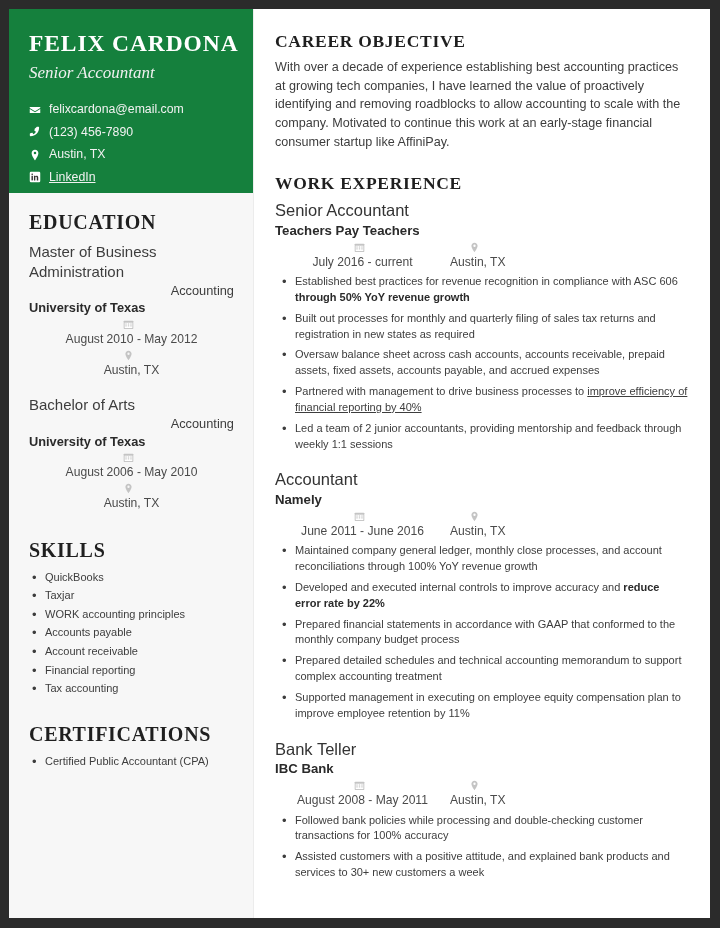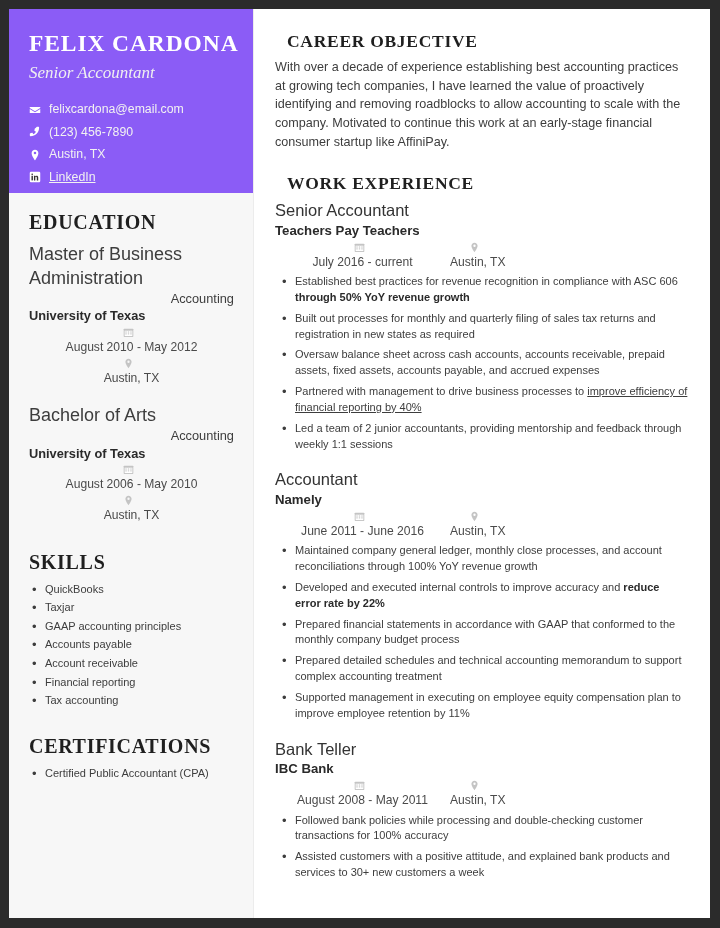--- a/index.html
+++ b/index.html
@@ -43,21 +43,21 @@
   }
   .sidebar::after {
     content: "";
     position: absolute;
     right: 0; top: 0;
     width: 1px; height: 100%;
     background: #ececec;
   }
 
   .header-block {
-    background: #8b5cf6;
+    background: #15803d;
     color: #ffffff;
     padding: 22px 20px 18px 20px;
     box-sizing: border-box;
     height: 184px;
   }
   .name {
     font-family: "Liberation Serif", serif;
     font-weight: bold;
     font-size: 23.5px;
     letter-spacing: 0.9px;
@@ -111,21 +111,21 @@
     font-weight: bold;
     font-size: 20px;
     letter-spacing: 0.7px;
     color: #1f1f1f;
     margin: 0 0 8px 0;
   }
   .side-heading.spaced { margin-top: 26px; }
 
   .edu-entry { margin-bottom: 16px; }
   .edu-degree {
-    font-size: 18px;
+    font-size: 15px;
     color: #3d3d3d;
     line-height: 1.34;
   }
   .edu-major {
     font-size: 12.8px;
     color: #3d3d3d;
     line-height: 1.34;
     text-align: right;
   }
   .edu-school {
@@ -181,21 +181,21 @@
     padding: 22px 22px 0 21px;
     box-sizing: border-box;
     background: #ffffff;
   }
   .main-heading {
     font-family: "Liberation Serif", serif;
     font-weight: bold;
     font-size: 17.5px;
     letter-spacing: 0.7px;
     color: #1f1f1f;
-    margin: 0 0 6px 12px;
+    margin: 0 0 6px 0;
   }
   .objective-text {
     font-size: 12.6px;
     color: #3d3d3d;
     line-height: 1.48;
     margin: 0;
   }
   .section-gap { height: 22px; }
 
   .job { margin-bottom: 17px; }
@@ -338,21 +338,21 @@
                 </span>
                 <span>Austin, TX</span>
               </div>
             </div>
           </div>
 
         <div class="side-heading spaced">SKILLS</div>
         <ul class="bullet-list" id="skills-list">
             <li>QuickBooks</li>
             <li>Taxjar</li>
-            <li>GAAP accounting principles</li>
+            <li>WORK accounting principles</li>
             <li>Accounts payable</li>
             <li>Account receivable</li>
             <li>Financial reporting</li>
             <li>Tax accounting</li>
           </ul>
 
         <div class="side-heading spaced">CERTIFICATIONS</div>
         <ul class="bullet-list" id="certifications-list">
             <li>Certified Public Accountant (CPA)</li>
           </ul>

